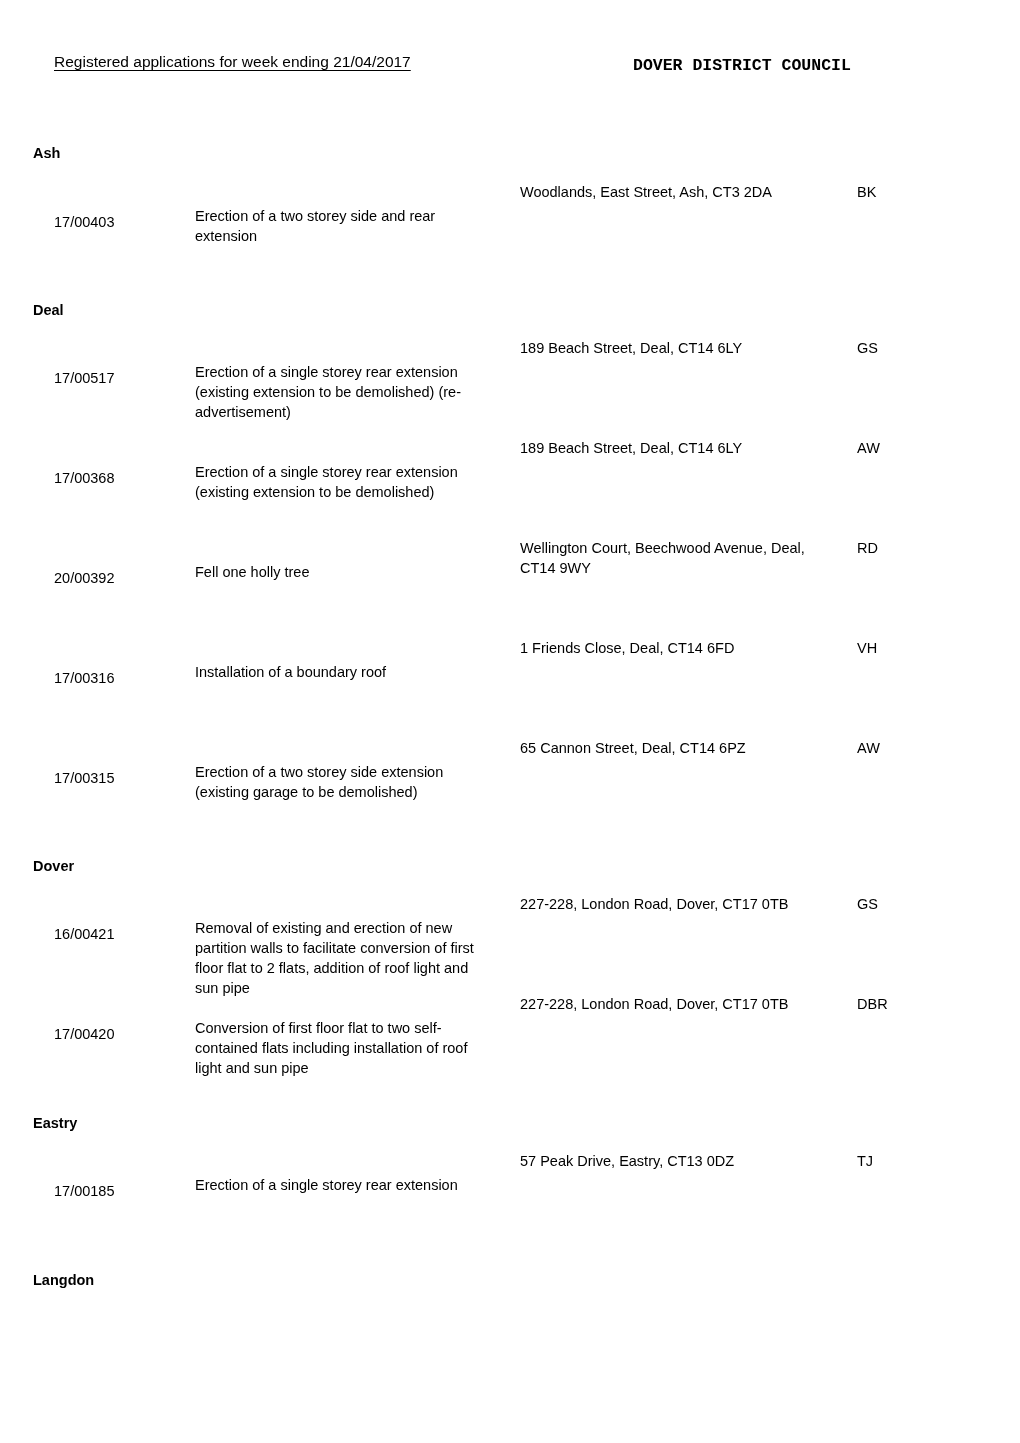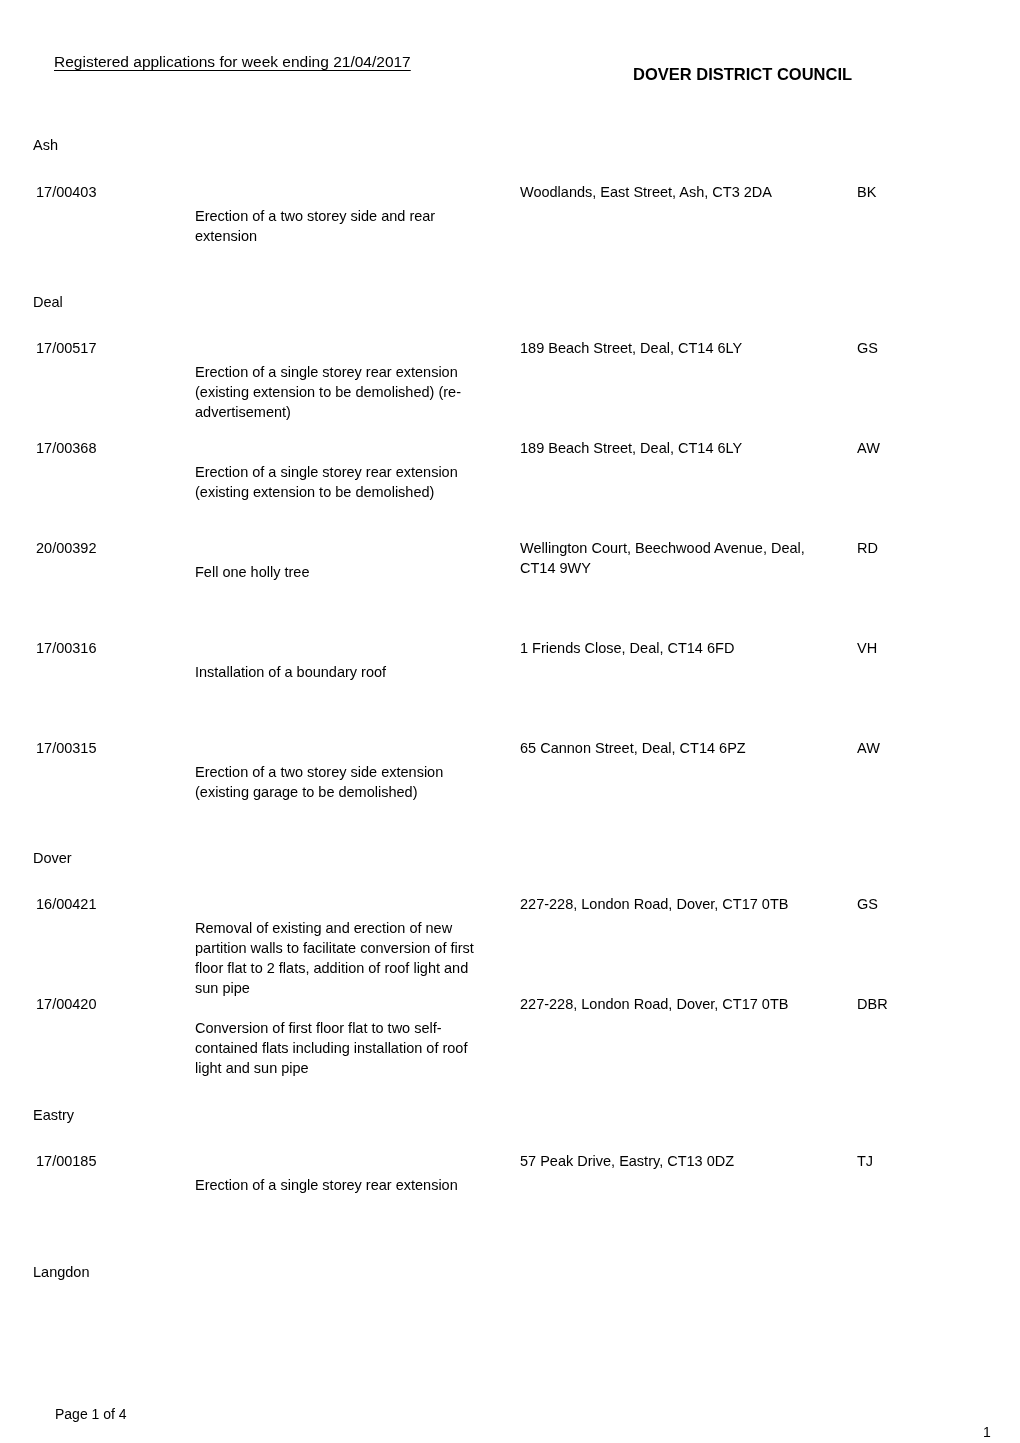--- a/index.html
+++ b/index.html
@@ -34,63 +34,65 @@
     top: 0;
     font-size: 15.5px;
     line-height: 20px;
     text-decoration: underline;
     text-underline-offset: 3px;
     white-space: nowrap;
   }
   .doc-header .council {
     position: absolute;
     left: 633px;
-    top: 12px;
+    top: 4px;
     font-size: 16.5px;
     line-height: 20px;
     font-weight: bold;
     white-space: nowrap;
+    font-family: Liberation Mono, monospace;
   }
 
   
   .listing {
     position: absolute;
     left: 0;
     top: 0;
     width: 1020px;
   }
   .section {
     position: absolute;
     left: 0;
     width: 1020px;
   }
   .section-heading {
     position: absolute;
     left: 33px;
-    top: 8px;
+    top: 16px;
     font-size: 14.5px;
     line-height: 19px;
-    font-weight: normal;
+    font-weight: bold;
     white-space: nowrap;
   }
   .app-row {
     position: absolute;
     left: 0;
     width: 1020px;
   }
   .col {
     position: absolute;
     top: 0;
     font-size: 14.5px;
     line-height: 20px;
   }
   .col-ref {
-    left: 36px;
+    left: 54px;
     width: 150px;
     white-space: nowrap;
+    margin-top: 30px;
   }
   .col-desc {
     left: 195px;
     width: 300px;
     margin-top: 24px;
   }
   .col-addr {
     left: 520px;
     width: 285px;
   }
@@ -200,18 +202,14 @@
           <div class="col col-desc">Erection of a single storey rear extension</div>
           <div class="col col-addr">57 Peak Drive, Eastry, CT13 0DZ</div>
           <div class="col col-init">TJ</div>
         </div>
       </div>
       <div class="section" style="top: 1255px;">
         <div class="section-heading">Langdon</div>
       </div>
     </div>
 
-  <div class="doc-footer">
-    <div class="page-label">Page 1 of 4</div>
-    <div class="page-number">1</div>
-  </div>
 
 </div>
 
 </body></html>

